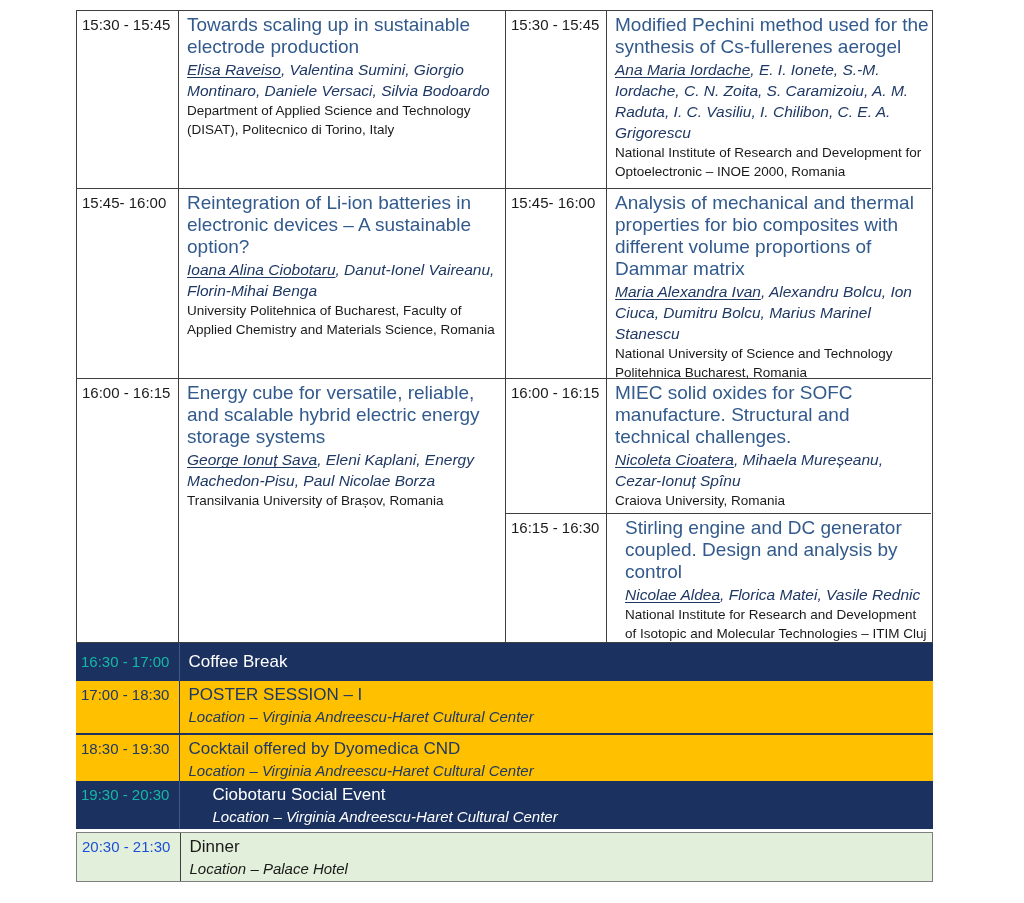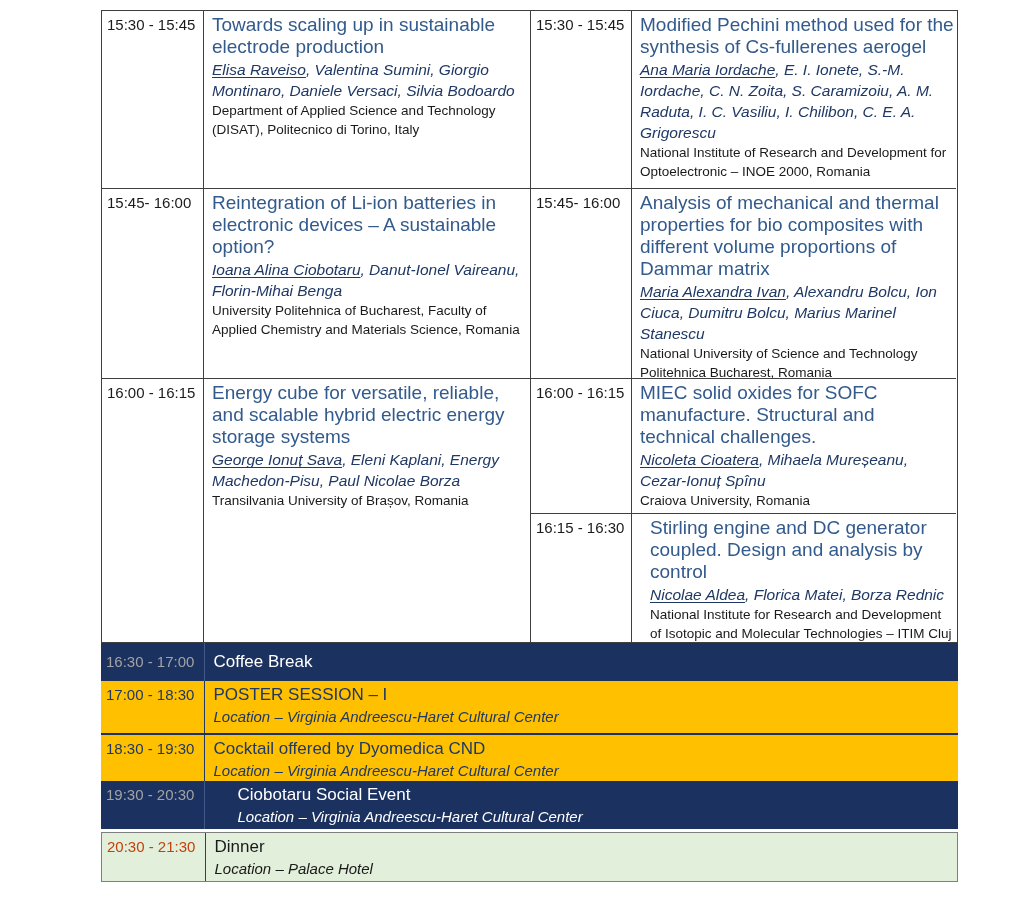--- a/index.html
+++ b/index.html
@@ -1,18 +1,18 @@
 <!DOCTYPE html>
 <html><head>
 <meta charset="utf-8">
 <style>
   html,body{margin:0;padding:0;background:#ffffff;}
   .page{position:relative;width:1024px;height:903px;background:#ffffff;overflow:hidden;
         font-family:"Liberation Sans",sans-serif;-webkit-font-smoothing:antialiased;}
-  .schedule{position:absolute;left:101px;top:10px;width:857px;}
+  .schedule{position:absolute;left:76px;top:10px;width:857px;}
 
   
   .session-area{display:flex;border:1.5px solid #3f3f3f;box-sizing:border-box;}
   .col{display:flex;flex-direction:column;box-sizing:border-box;}
   .col-left{width:429px;border-right:1.5px solid #3f3f3f;}
   .col-right{width:425px;}
   .session{display:flex;box-sizing:border-box;border-bottom:1.5px solid #3f3f3f;overflow:hidden;}
   .col .session:last-child{border-bottom:none;}
   .time-cell{box-sizing:border-box;flex:0 0 102px;border-right:1.5px solid #3f3f3f;
      padding:4px 2px 0 5px;font-size:15px;line-height:20px;color:#1a1a1a;white-space:nowrap;}
@@ -34,25 +34,25 @@
   
   .bands{width:857px;}
   .band{display:flex;box-sizing:border-box;overflow:hidden;}
   .b-time{box-sizing:border-box;flex:0 0 103.5px;padding:4px 2px 0 5px;
           font-size:15px;line-height:20px;white-space:nowrap;}
   .b-content{flex:1;min-width:0;padding:2px 2px 0 9px;}
   .b-title{font-size:17px;line-height:24px;}
   .b-loc{font-size:15px;line-height:20px;font-style:italic;}
 
   .band-navy{background:#1B3160;color:#ffffff;}
-  .band-navy .b-time{color:#a3a3a3;border-right:1.5px solid #44598b;}
+  .band-navy .b-time{color:#14b8a6;border-right:1.5px solid #44598b;}
   .band-gold{background:#FFC000;color:#1F3864;}
   .band-gold .b-time{color:#1F3864;border-right:1.5px solid #1F3864;}
   .band-green{background:#E2EFDA;color:#1a1a1a;border:1px solid #7f7f7f;}
-  .band-green .b-time{color:#c2410c;border-right:1.5px solid #3f3f3f;}
+  .band-green .b-time{color:#1d4ed8;border-right:1.5px solid #3f3f3f;}
 
   .band:nth-child(1){height:38px;}
   .band:nth-child(2){height:52px;}
   .band:nth-child(3){height:48px;border-top:2px solid #1B3160;}
   .band:nth-child(4){height:48px;gap:24px;}
   .band:nth-child(5){height:50px;margin-top:3px;}
 
   .band.no-location .b-time,
   .band.no-location .b-content{display:flex;align-items:center;padding-top:0;}
 </style>
@@ -115,21 +115,21 @@
       <div class="s-title">MIEC solid oxides for SOFC manufacture. Structural and technical challenges.</div>
       <div class="s-authors"><span class="first-author">Nicoleta Cioatera</span><span>, Mihaela Mureșeanu, Cezar-Ionuț Spînu</span></div>
       <div class="s-affiliation">Craiova University, Romania</div>
     </div>
   </div>
 
   <div class="session">
     <div class="time-cell">16:15 - 16:30</div>
     <div class="content-cell">
       <div class="s-title">Stirling engine and DC generator coupled. Design and analysis by control</div>
-      <div class="s-authors"><span class="first-author">Nicolae Aldea</span><span>, Florica Matei, Borza Rednic</span></div>
+      <div class="s-authors"><span class="first-author">Nicolae Aldea</span><span>, Florica Matei, Vasile Rednic</span></div>
       <div class="s-affiliation">National Institute for Research and Development of Isotopic and Molecular Technologies – ITIM Cluj Napoca, Romania</div>
     </div>
   </div>
 </div>
     </div>
     <div class="bands" id="bands">
   <div class="band band-navy no-location">
     <div class="b-time">16:30 - 17:00</div>
     <div class="b-content">
       <div class="b-title">Coffee Break</div>

